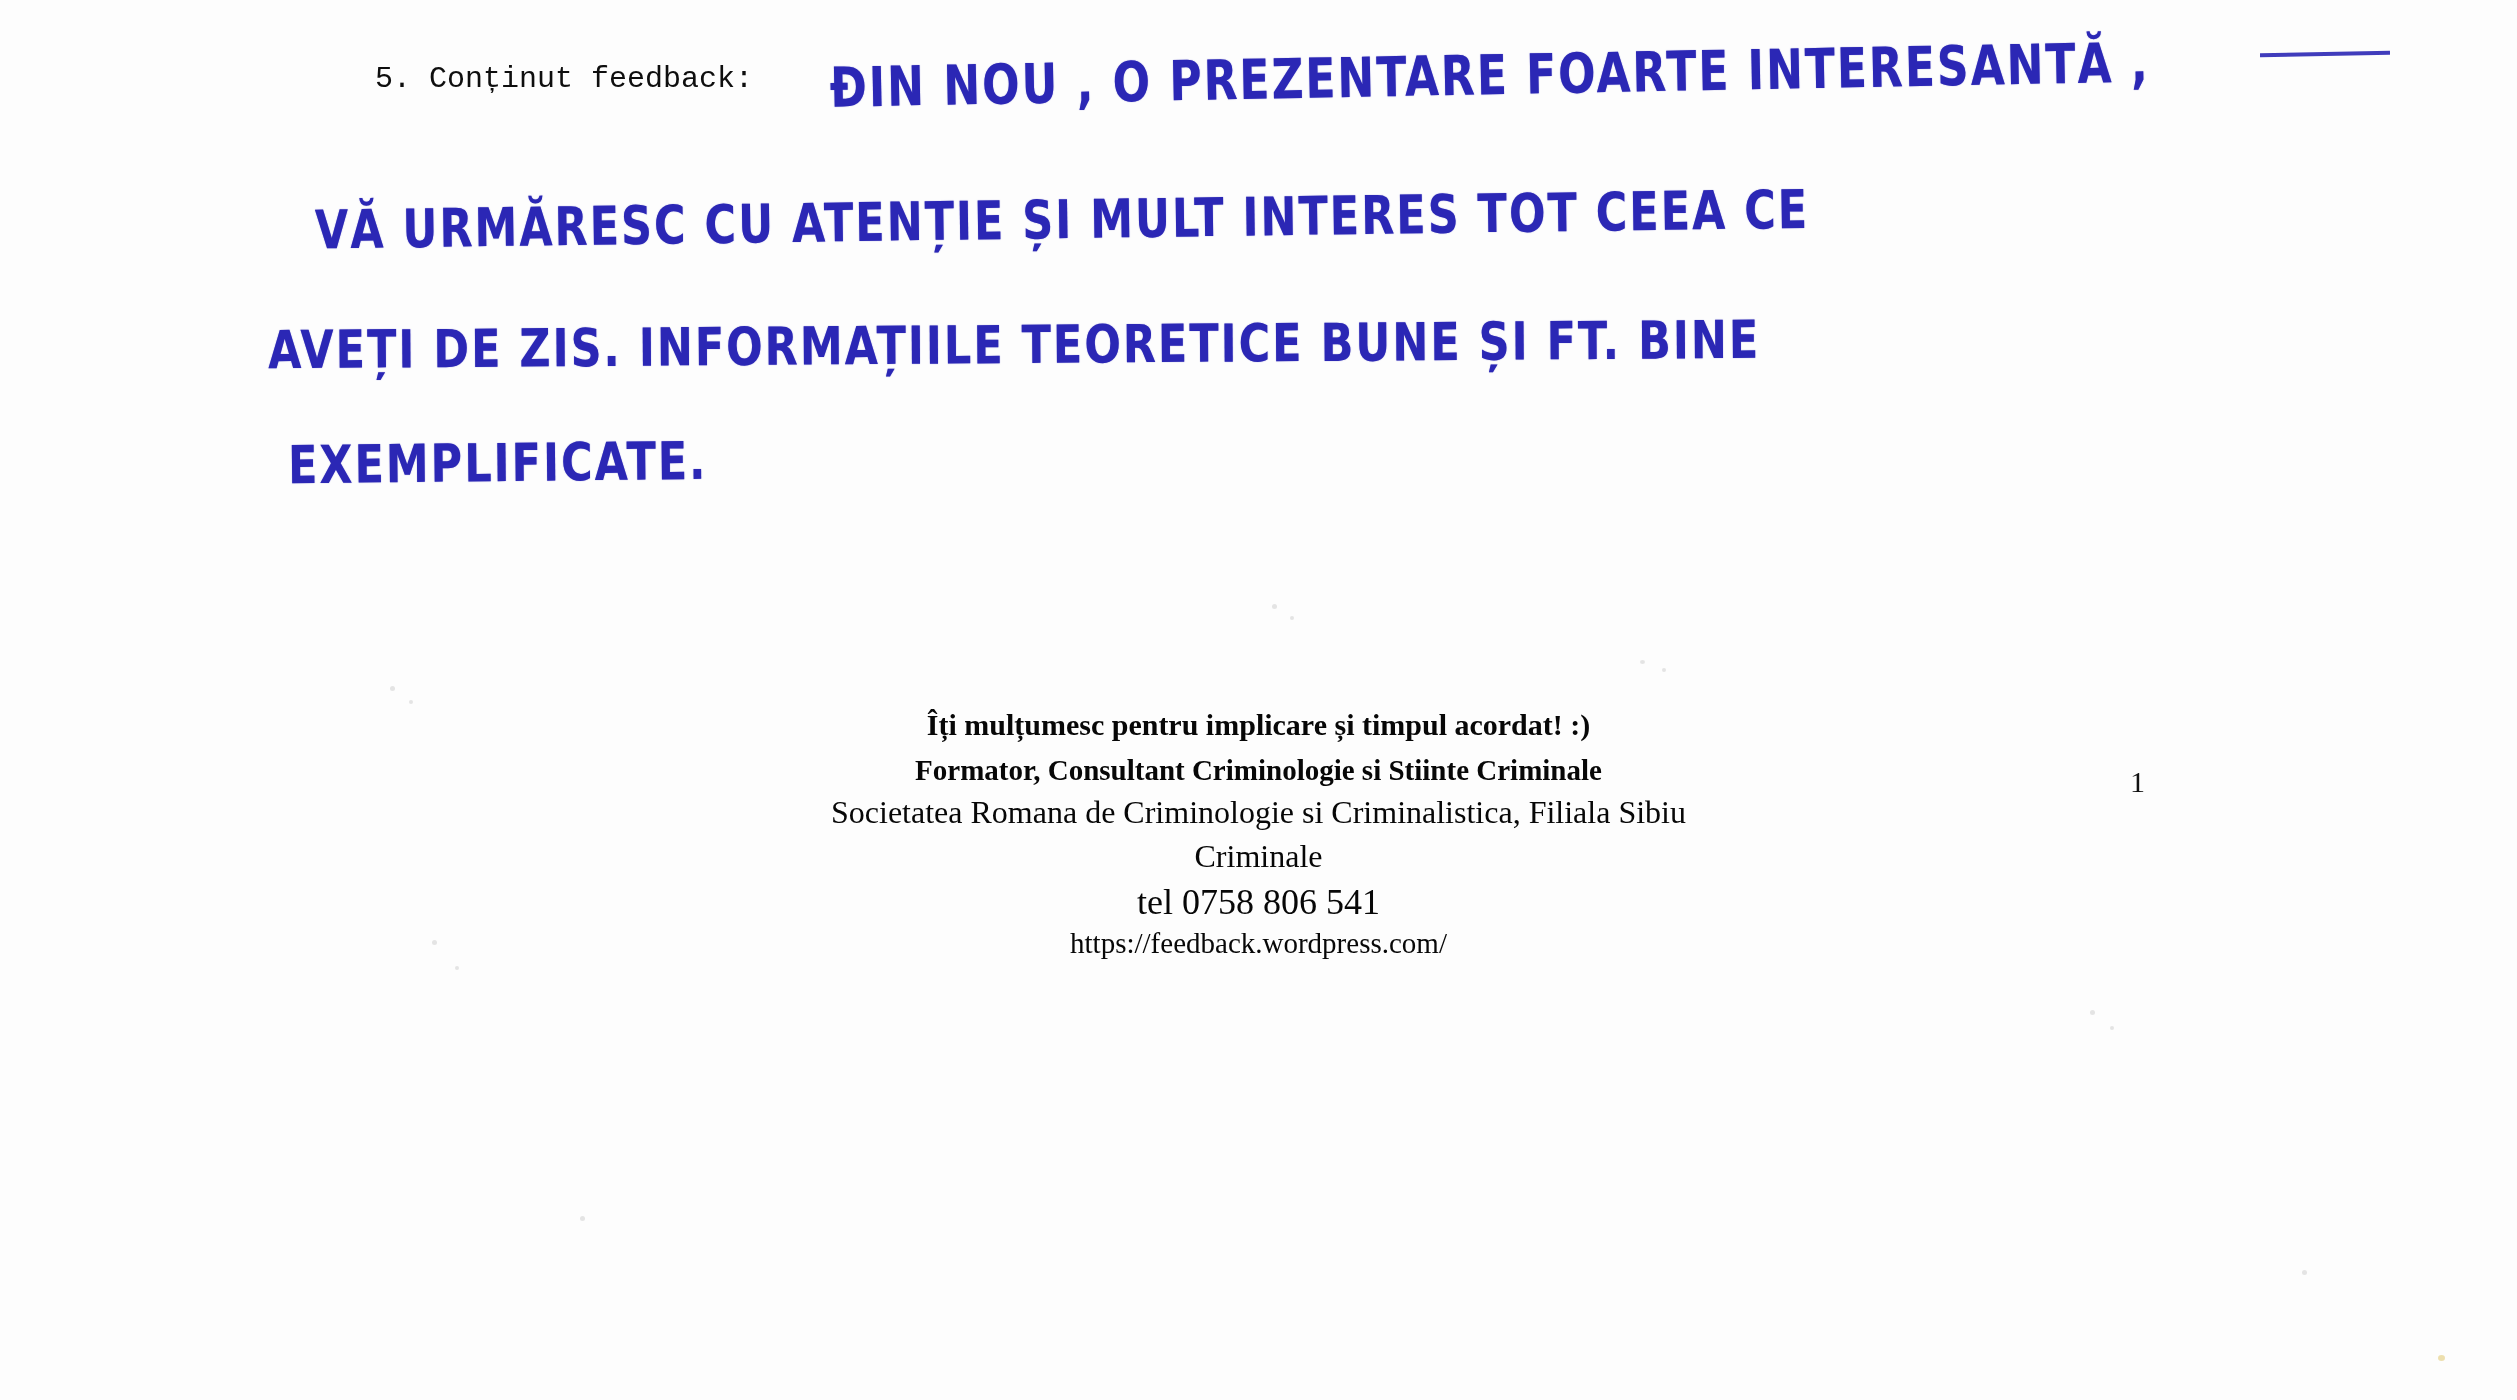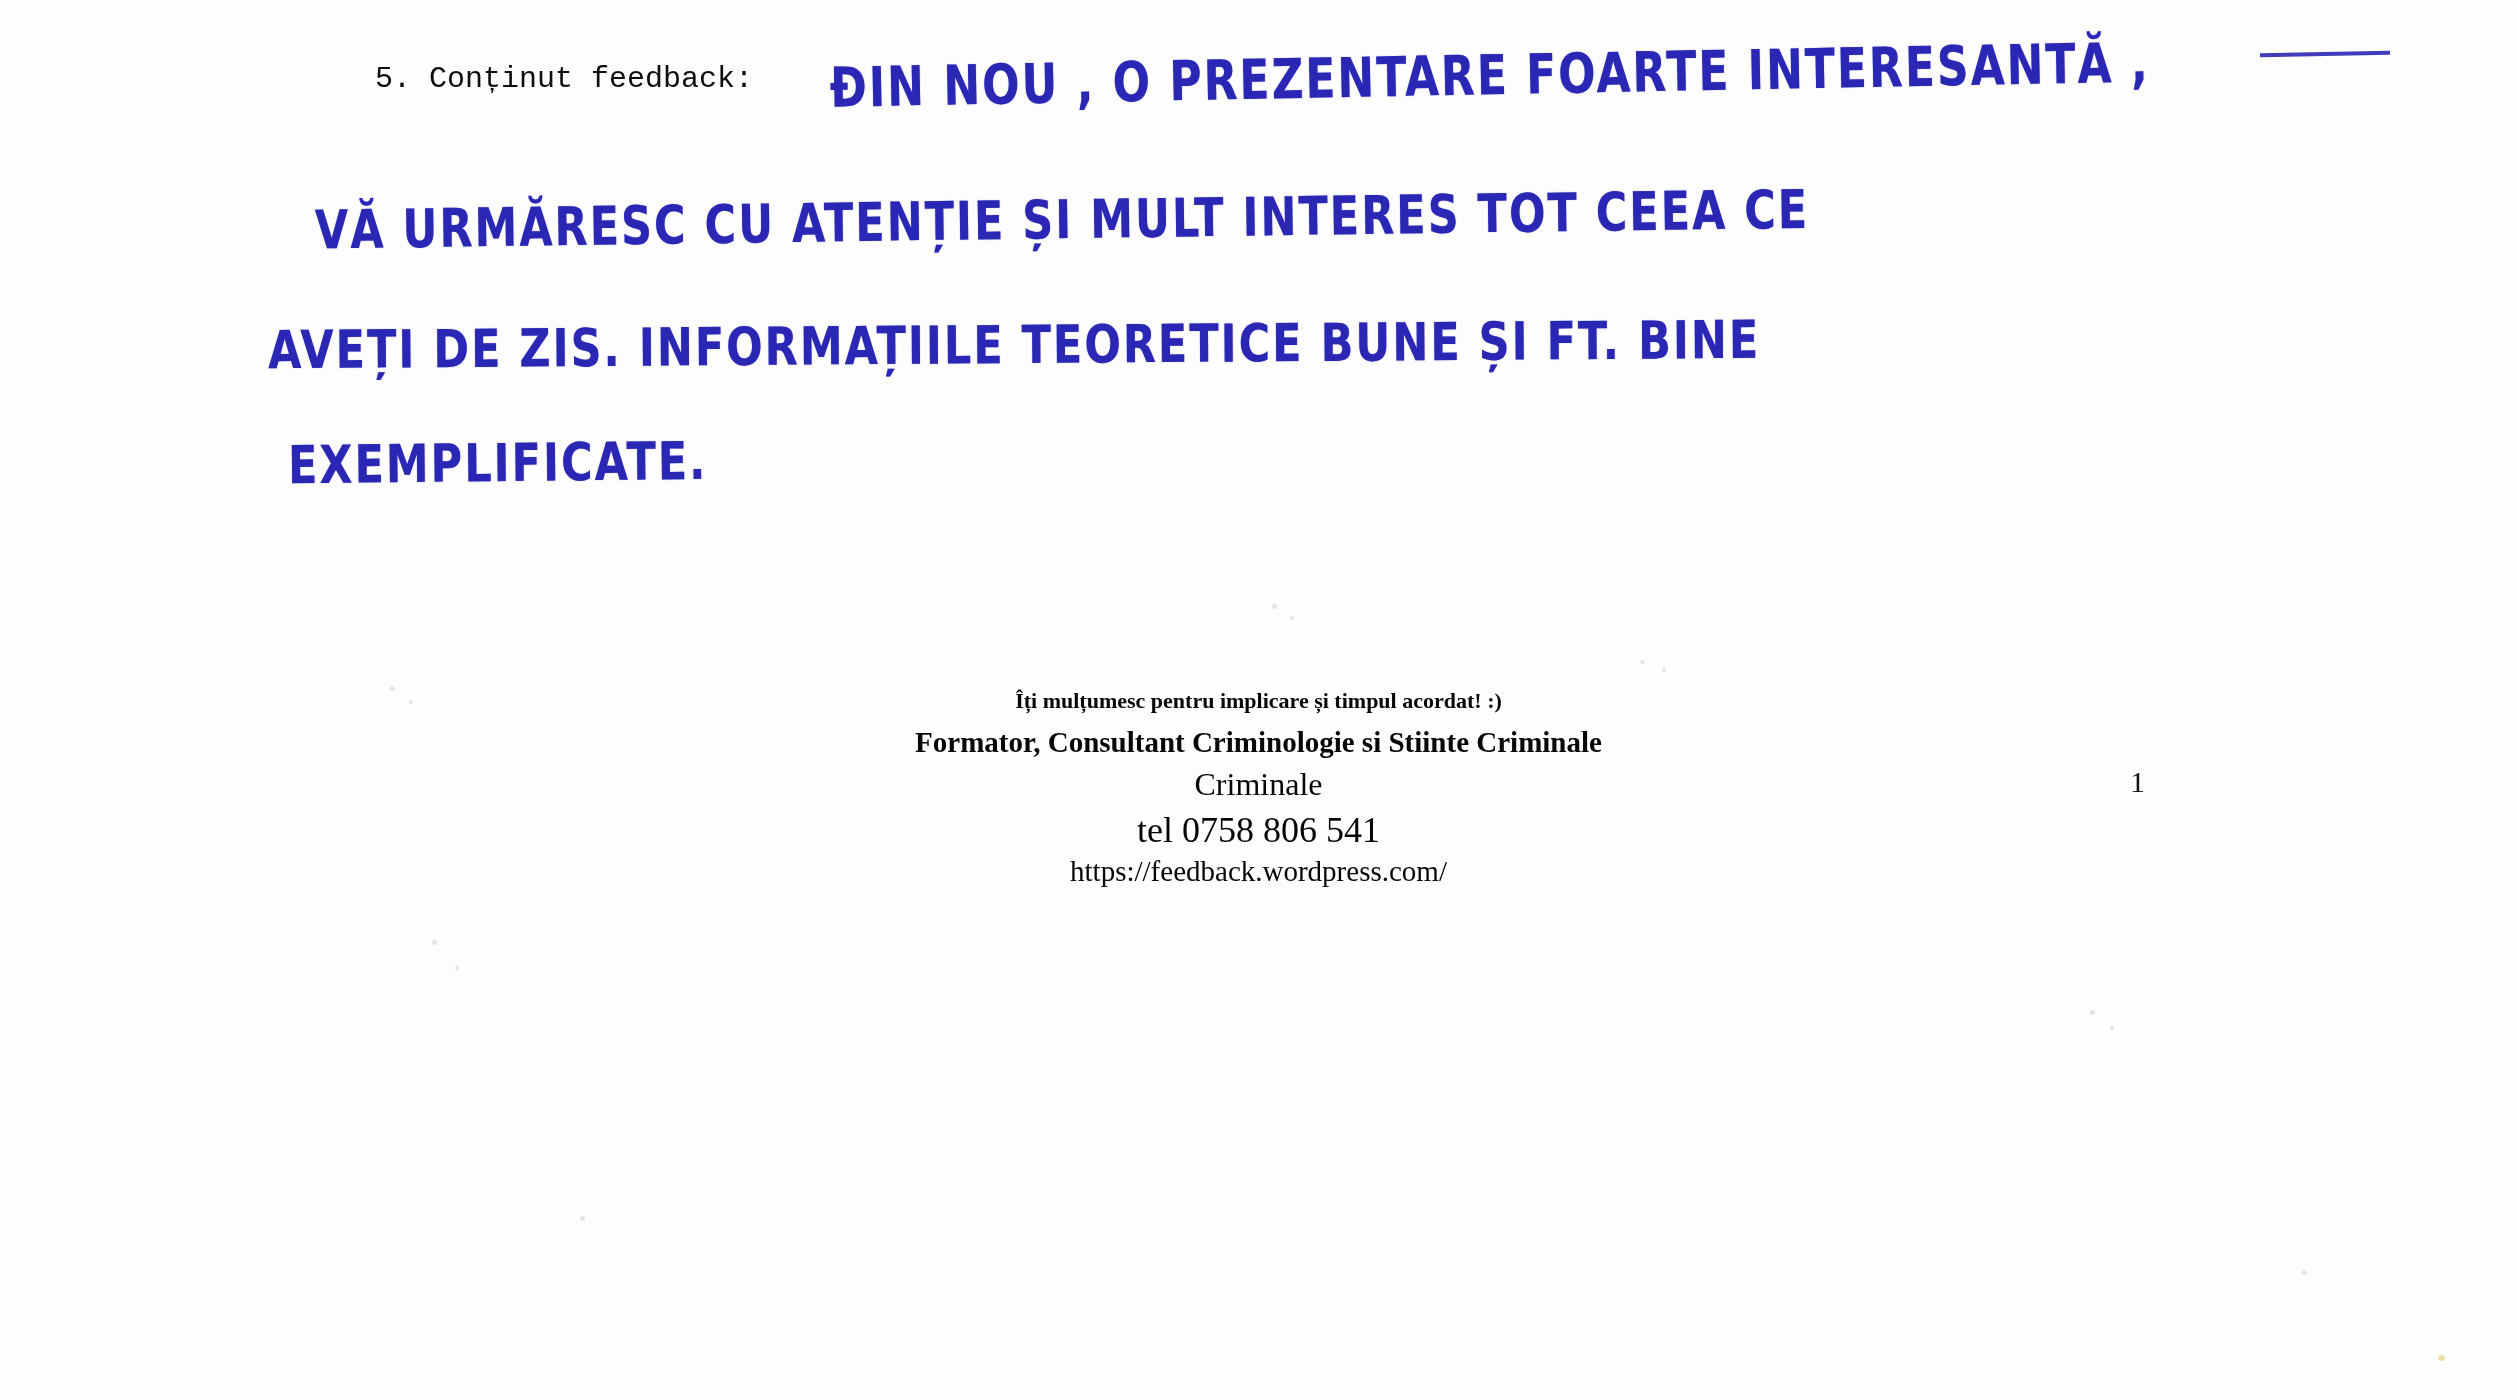--- a/index.html
+++ b/index.html
@@ -96,23 +96,24 @@
     top: 690px;
     width: 2517px;
     text-align: center;
   }
   .sig-line {
     font-family: "Liberation Serif", serif;
     color: #070707;
     line-height: 1.0;
   }
   .sig-thanks {
-    font-size: 22px;
+    font-size: 30px;
     font-weight: bold;
     padding-bottom: 16px;
+    margin-top: 20px;
   }
   .sig-name {
     font-size: 34px;
     font-weight: bold;
     padding-bottom: 12px;
   }
   .sig-role1 {
     font-size: 29px;
     font-weight: bold;
     padding-bottom: 11px;
@@ -171,20 +172,21 @@
   <div class="hand hand-l1">ÐIN NOU , O PREZENTARE FOARTE INTERESANTĂ ,</div>
   <div class="overbar"></div>
 
   <div class="hand hand-l2">VĂ URMĂRESC  CU ATENȚIE ȘI MULT INTERES  TOT  CEEA CE</div>
   <div class="hand hand-l3">AVEȚI DE ZIS. INFORMAȚIILE TEORETICE  BUNE  ȘI  FT. BINE</div>
   <div class="hand hand-l4">EXEMPLIFICATE.</div>
 
   <div class="sig-block">
     <div class="sig-line sig-thanks">Îți mulțumesc pentru implicare și timpul acordat! :)</div>
     <div class="sig-line sig-role2">Formator, Consultant Criminologie si Stiinte Criminale</div>
+    <div class="sig-line sig-org">Societatea Romana de Criminologie si Criminalistica, Filiala Sibiu</div>
     <div class="sig-line sig-position">Criminale</div>
     <div class="sig-line sig-tel">tel 0758 806 541</div>
     <div class="sig-line sig-url">https://feedback.wordpress.com/</div>
   </div>
 
   <div class="page-number">1</div>
 
 </div>
 
 </body></html>

